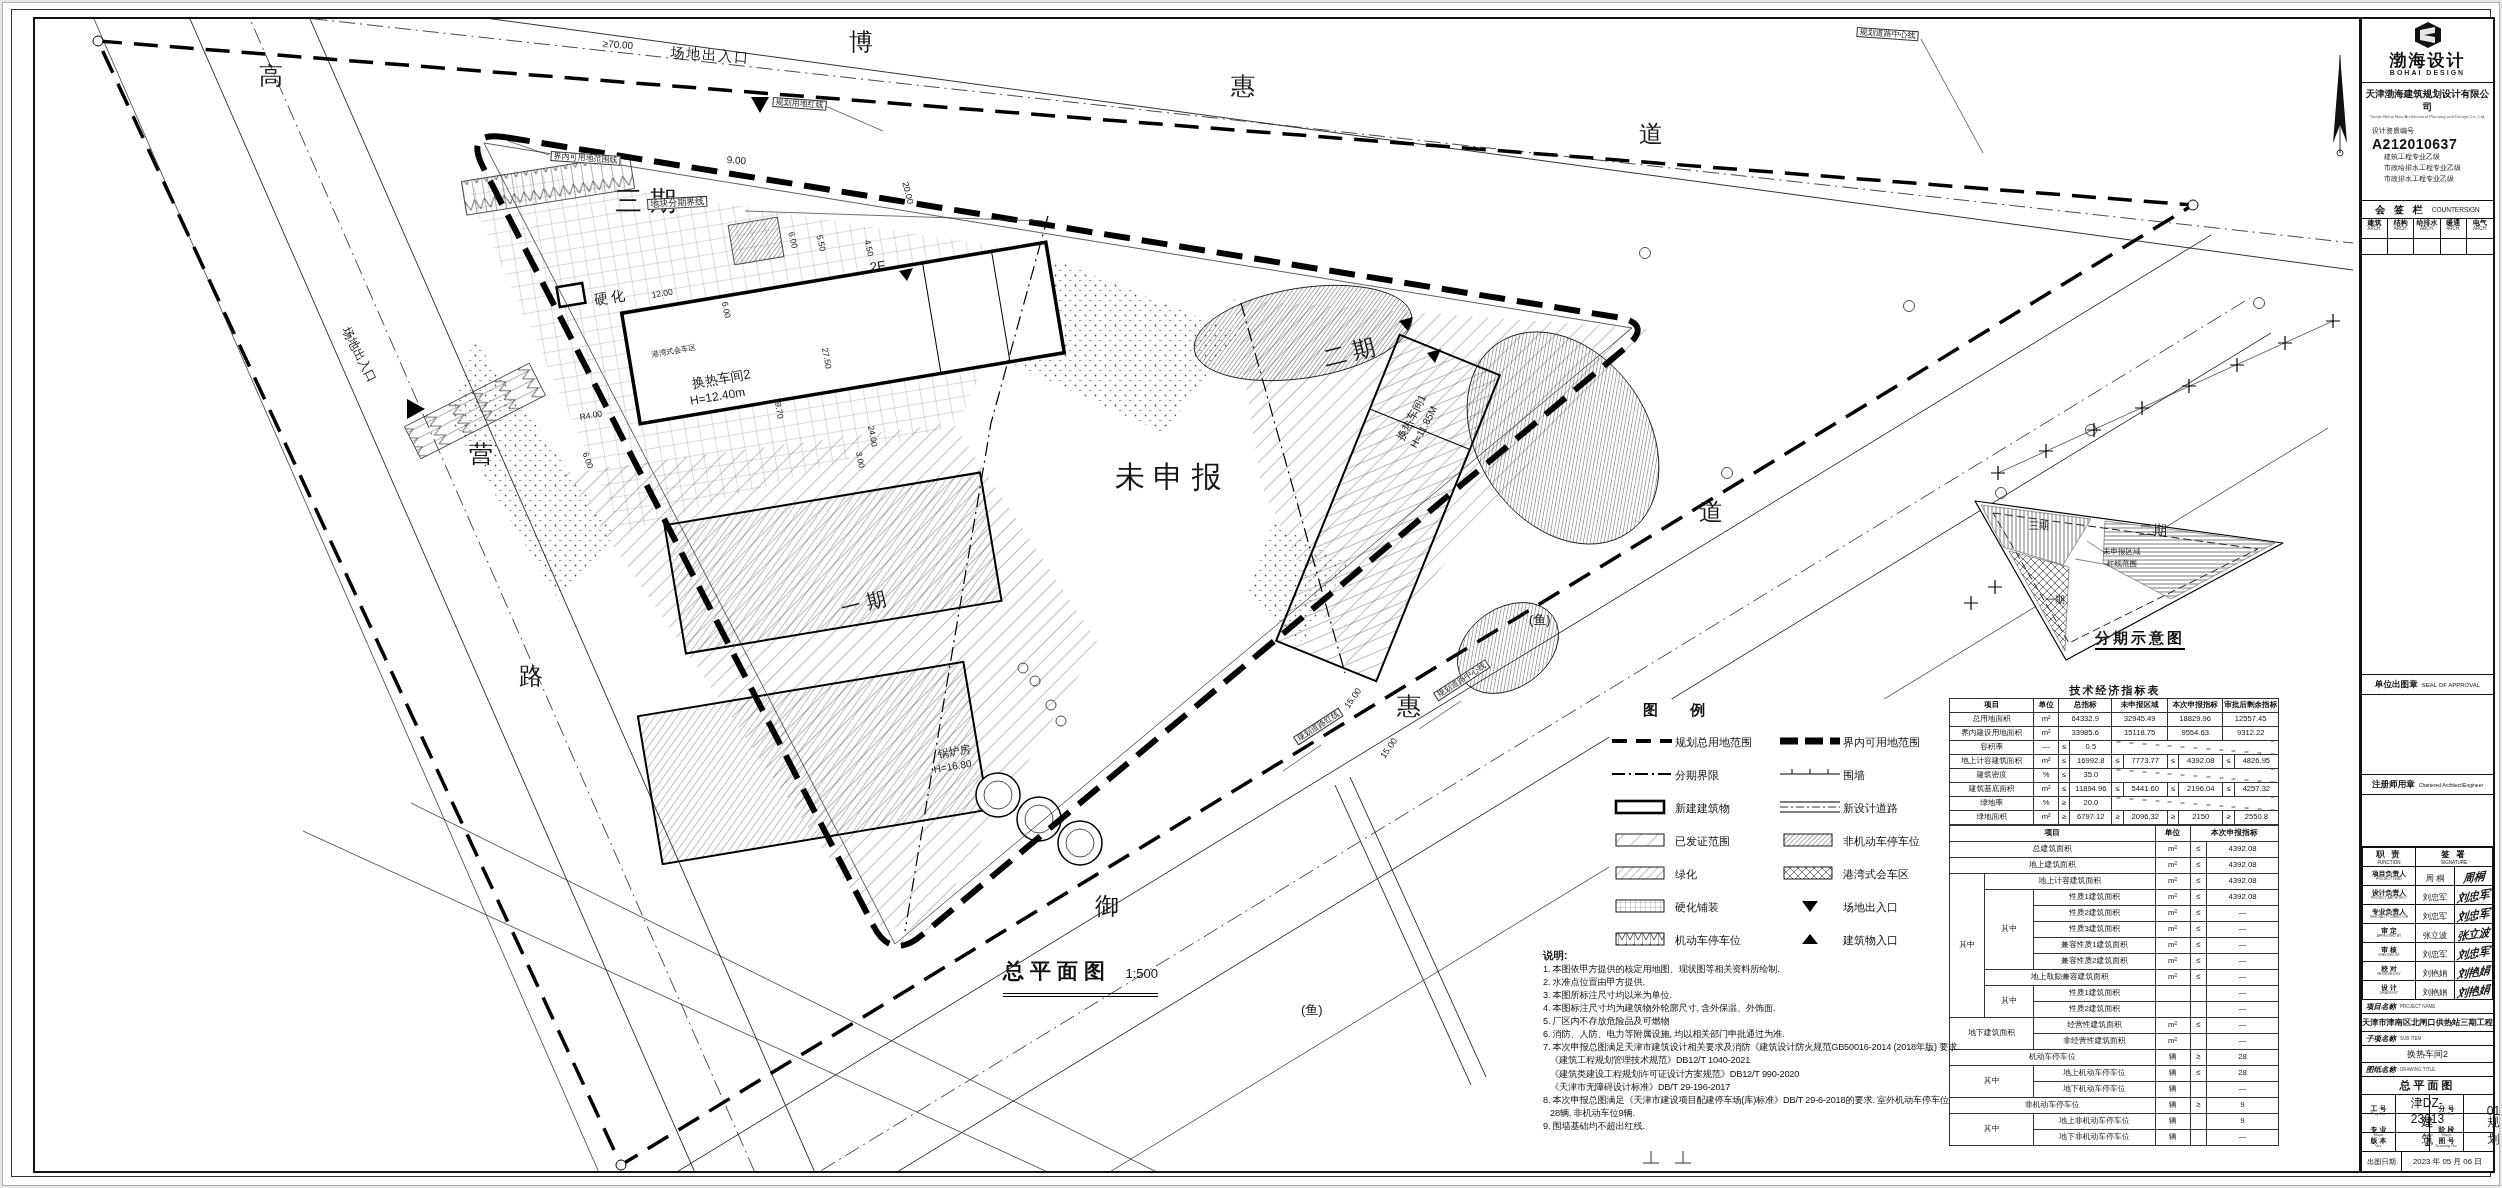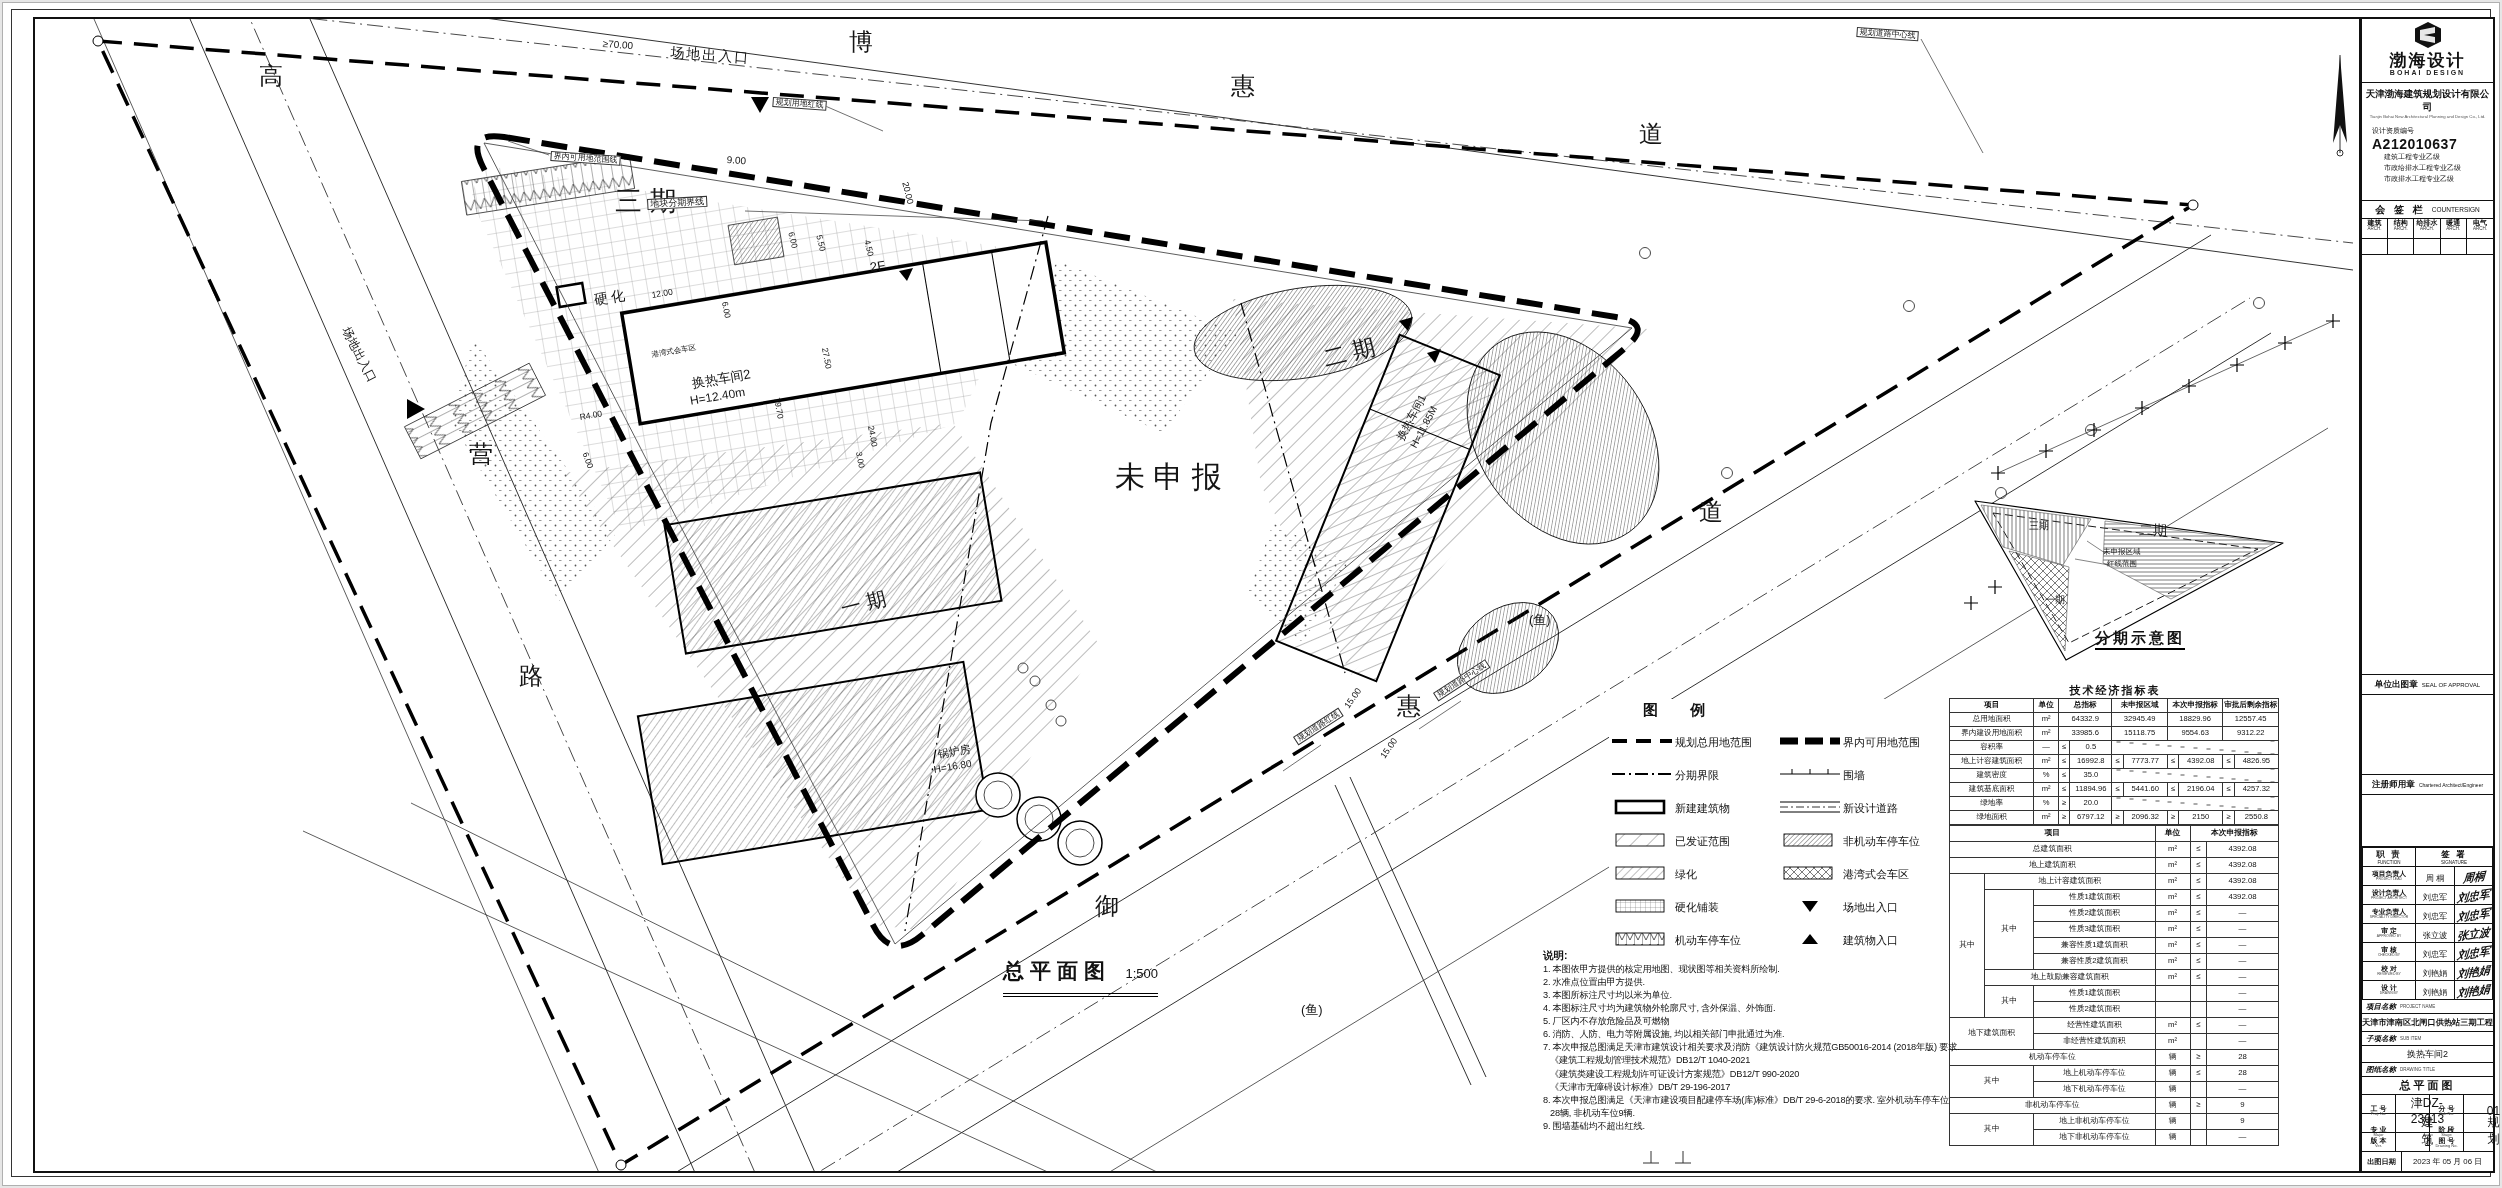--- a/index.html
+++ b/index.html
@@ -82,21 +82,21 @@
   .tb-lab .cn{font-size:7.5px;font-weight:700;font-style:italic;}
   .tb-lab .en{font-size:4.5px;color:#444;}
   .tb-val{display:flex;align-items:center;justify-content:center;text-align:center;}
   #meta-rows .mr{display:grid;grid-template-columns:34px 34px 34px 29px;border-bottom:.8px solid #111;height:18px;}
   #meta-rows .mc{border-right:.8px solid #111;display:flex;flex-direction:column;align-items:center;justify-content:center;}
   #meta-rows .mc:last-child{border-right:none;}
   #meta-rows .lcn{font-size:7px;font-weight:700;line-height:1;}
   #meta-rows .len{font-size:4px;color:#444;line-height:1;}
   #meta-rows .v{font-size:12px;margin-left:30px;}
   .tb-date{height:19px;display:grid;grid-template-columns:40px 91px;}
-  .tb-date .l{border-right:.8px solid #111;display:flex;align-items:center;justify-content:center;font-size:7.2px;font-weight:700;}
+  .tb-date .l{border-right:.8px solid #111;display:flex;align-items:center;justify-content:center;font-size:7.2px;font-weight:400;}
   .tb-date .v{display:flex;align-items:center;justify-content:center;font-size:7.8px;}
 </style>
 </head>
 <body>
 
 <div id="sheet">
   <div id="frame-outer"></div>
   <div id="frame-inner"></div>
 
   <svg id="plan" width="2502" height="1188" viewBox="0 0 2502 1188">

